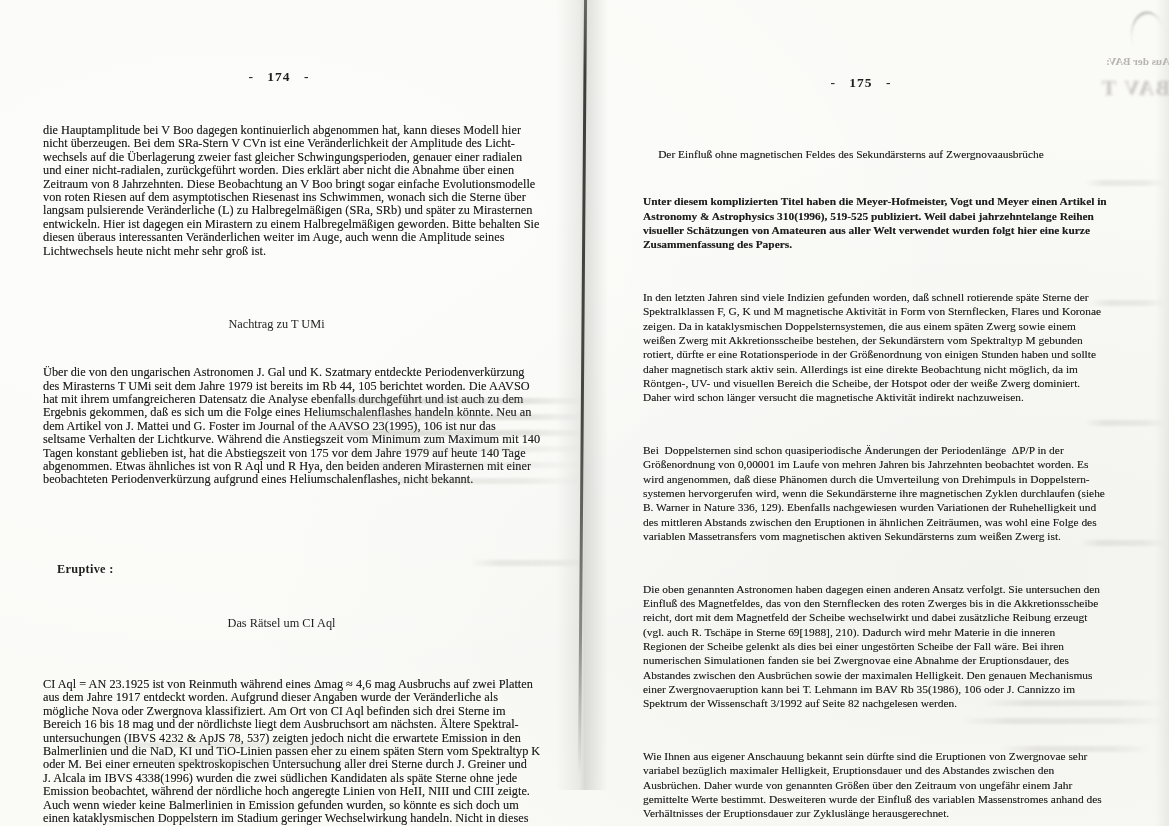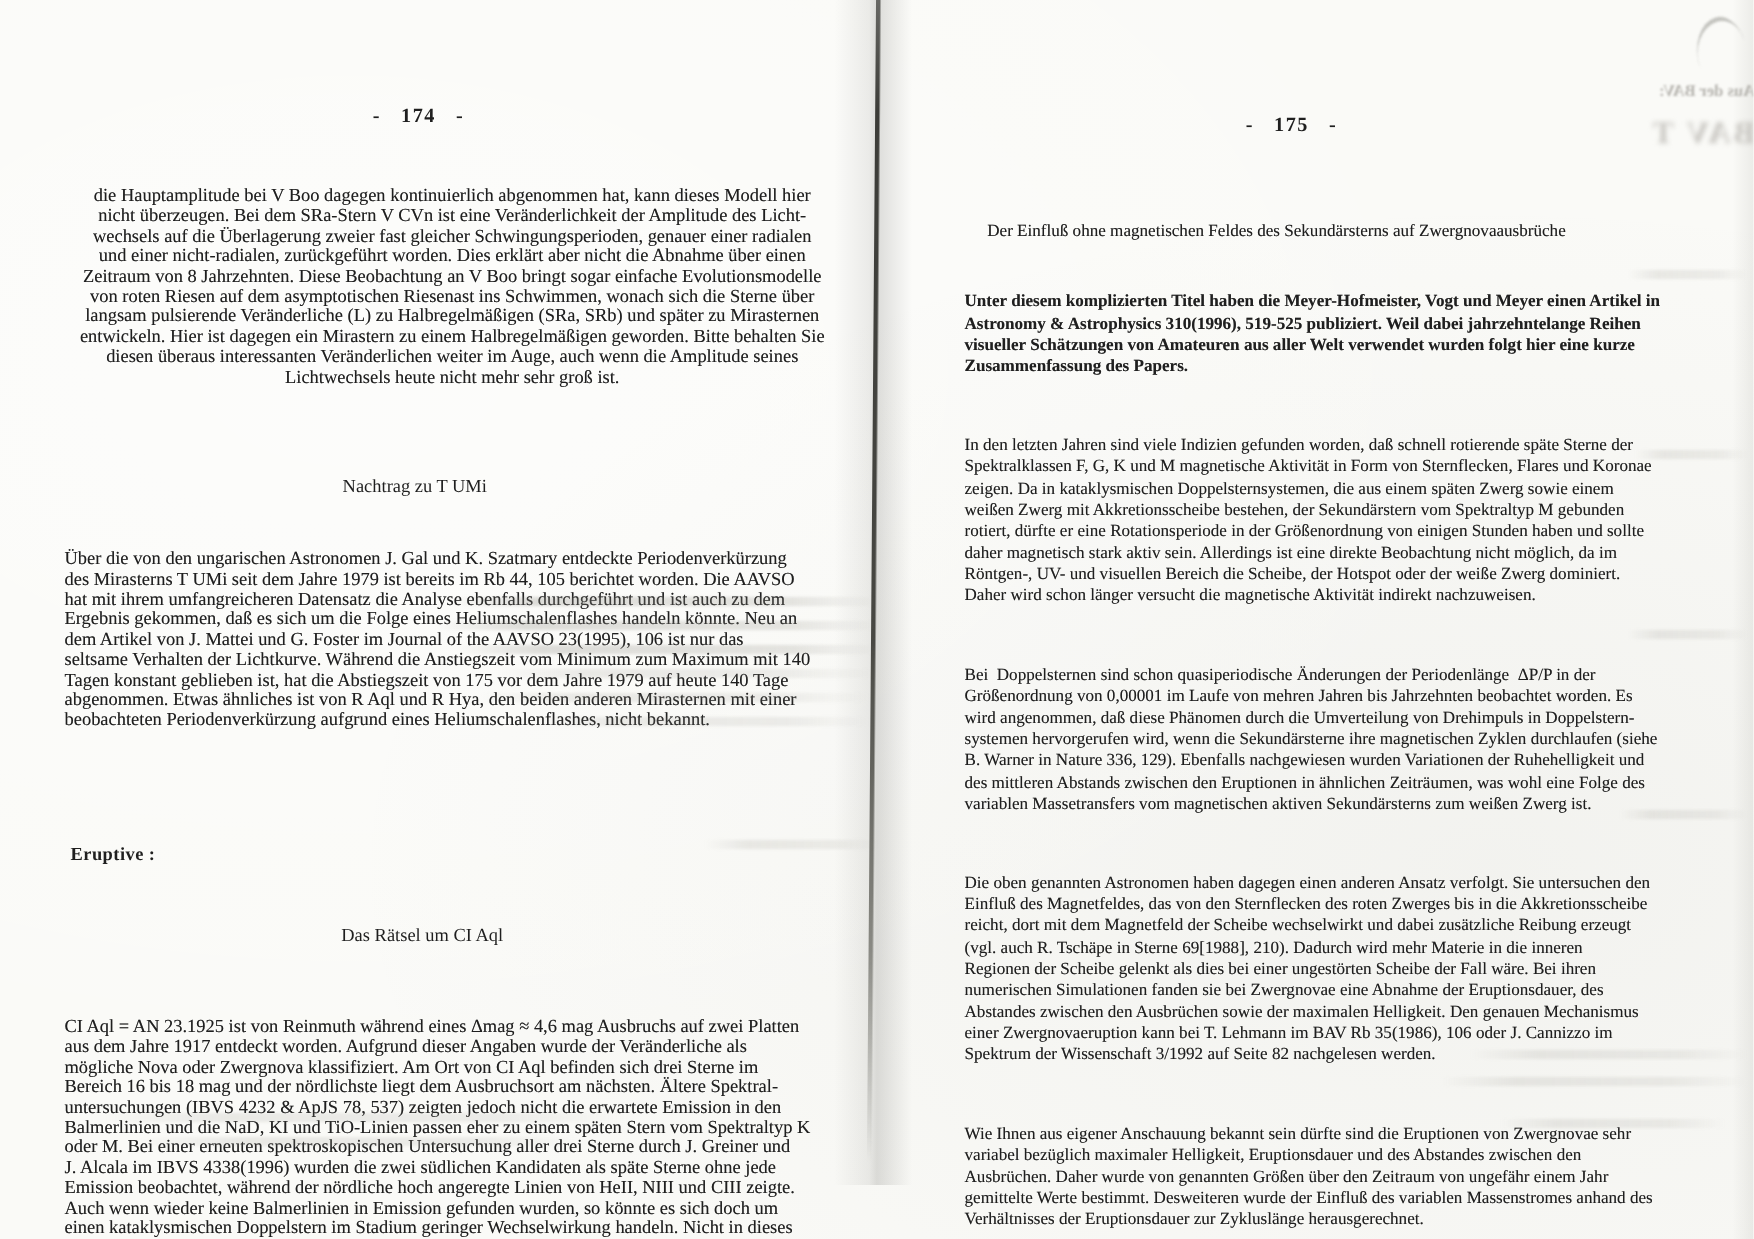--- a/index.html
+++ b/index.html
@@ -33,25 +33,25 @@
 
   .page{position:absolute;white-space:pre;}
   #left-page{left:43px;top:40px;width:517px;font-size:12.3px;line-height:13.4px;}
   #right-page{left:643px;top:42px;width:436px;font-size:11.4px;line-height:14.3px;}
 
   .page-num{font-weight:bold;text-align:center;font-size:13.5px;word-spacing:9px;letter-spacing:1px;}
   #left-page .page-num{margin:3px 0 0 -45px;}
   #right-page .page-num{margin:5px 0 0 0;}
 
   .para{text-shadow:0 0 0.4px rgba(20,20,20,0.45);}
-  #left-page .intro{margin-top:14px;text-align:center;}
+  #left-page .intro{margin-top:14px;}
   #left-page .h-center{text-align:center;white-space:normal;}
   #left-page .h-nachtrag{margin:33px 0 8px -50px;}
   #left-page .p-tumi{margin-top:0;}
-  #left-page .h-eruptive{font-weight:bold;margin:49px 0 0 4px;letter-spacing:0.3px;}
+  #left-page .h-eruptive{font-weight:bold;margin:49px 0 0 14px;letter-spacing:0.3px;}
   #left-page .h-ciaql{margin:14px 0 21px -40px;}
 
   #right-page .title{text-align:center;white-space:normal;margin:29px 0 0 -20px;
     text-shadow:0 0 0.4px rgba(20,20,20,0.45);}
   #right-page .para{margin-top:10px;}
   #right-page .para.first{margin-top:4px;font-weight:bold;}
 
   
   .ghost{position:absolute;color:#b7b5b0;transform:scaleX(-1);
     font-weight:bold;filter:blur(0.7px);white-space:nowrap;overflow:hidden;}

